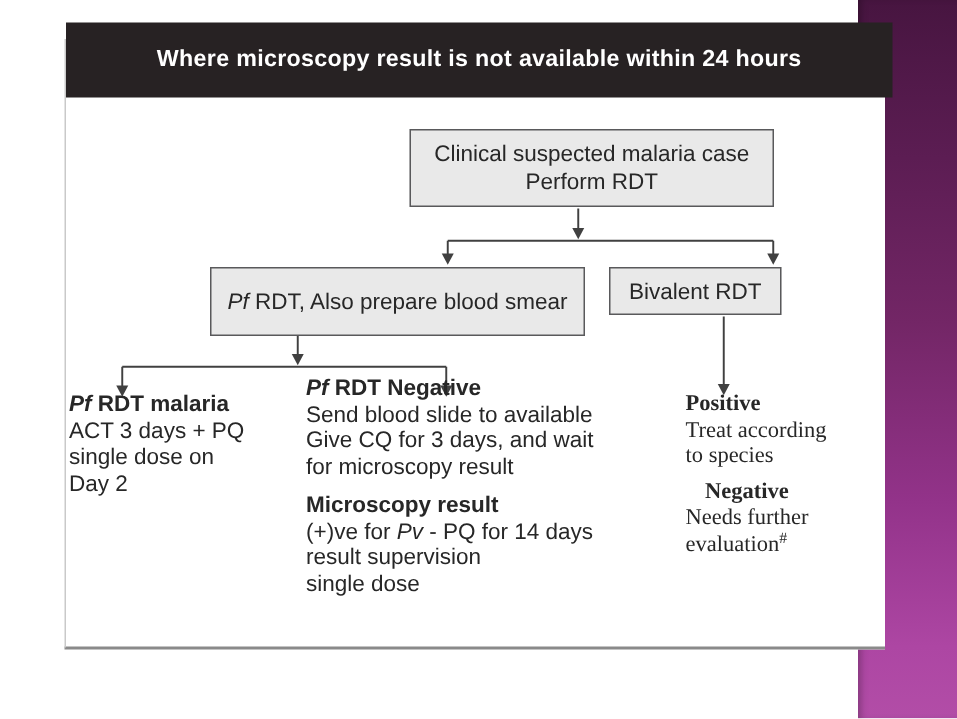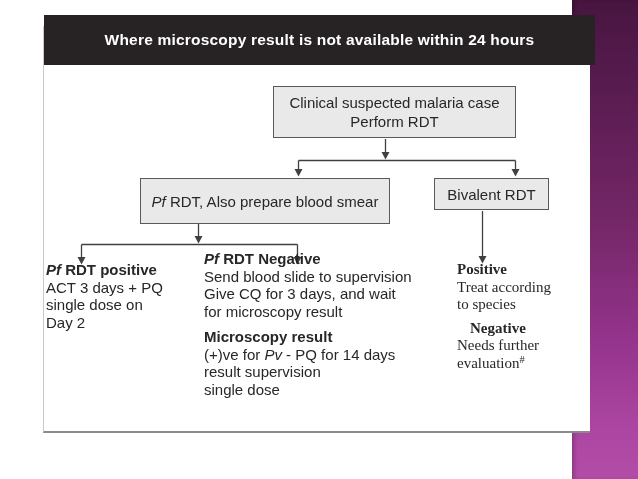--- a/index.html
+++ b/index.html
@@ -23,21 +23,21 @@
   }
   .titlebar .t{font-size:15.5px;font-weight:bold;letter-spacing:.2px;}
   .connectors{position:absolute;left:0;top:0;}
   .node{
     position:absolute;background:#e9e9e9;border:1px solid #59595b;box-sizing:border-box;
     display:flex;align-items:center;justify-content:center;
     font-size:15px;color:#272727;text-align:center;line-height:19px;
   }
   #node-top{left:273px;top:86px;width:243px;height:52px;flex-direction:column;}
   #node-left{left:140px;top:178px;width:250px;height:46px;}
-  #node-right{left:434px;top:178px;width:115px;height:32px;}
+  #node-right{left:406px;top:178px;width:115px;height:32px;}
   .col{position:absolute;font-size:15px;line-height:17.5px;color:#272727;}
   .col .h{font-weight:bold;}
   #col1{left:46px;top:261px;width:160px;}
   #col2{left:204px;top:250px;width:255px;}
   #col3{left:457px;top:261px;width:135px;font-family:Liberation Serif, serif;}
   .gap8{margin-top:8px;}
   .gap6{margin-top:6px;margin-left:13px;}
   .it{font-style:italic;}
   .sup{font-size:10.5px;position:relative;top:-4.5px;}
   .line{white-space:nowrap;}
@@ -85,29 +85,29 @@
 
   <div class="node" id="node-left">
     <div class="line"><span class="it">Pf</span><span> RDT, Also prepare blood smear</span></div>
   </div>
 
   <div class="node" id="node-right">
     <div class="line">Bivalent RDT</div>
   </div>
 
   <div class="col" id="col1">
-    <div class="line h"><span class="it">Pf</span><span> RDT positive</span></div>
+    <div class="line h"><span class="it">Pf</span><span> RDT malaria</span></div>
     <div class="line">ACT 3 days + PQ</div>
     <div class="line">single dose on</div>
     <div class="line">Day 2</div>
   </div>
 
   <div class="col" id="col2">
     <div class="line h"><span class="it">Pf</span><span> RDT Negative</span></div>
-    <div class="line">Send blood slide to supervision</div>
+    <div class="line">Send blood slide to available</div>
     <div class="line">Give CQ for 3 days, and wait</div>
     <div class="line">for microscopy result</div>
     <div class="line h gap8">Microscopy result</div>
     <div class="line"><span>(+)ve for </span><span class="it">Pv</span><span> - PQ for 14 days</span></div>
     <div class="line">result supervision</div>
     <div class="line">single dose</div>
   </div>
 
   <div class="col" id="col3">
     <div class="line h">Positive</div>

